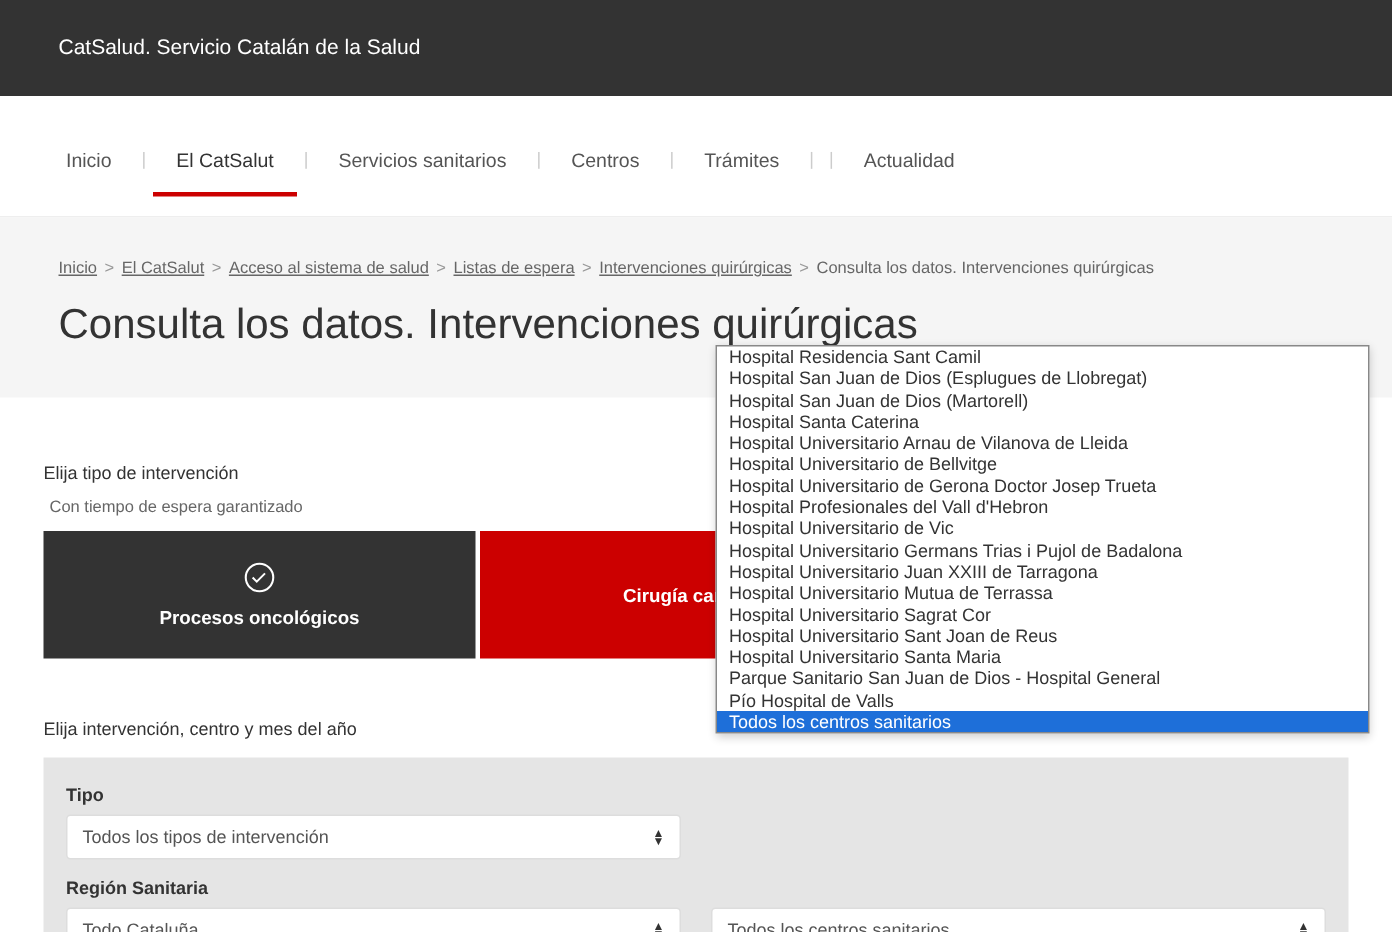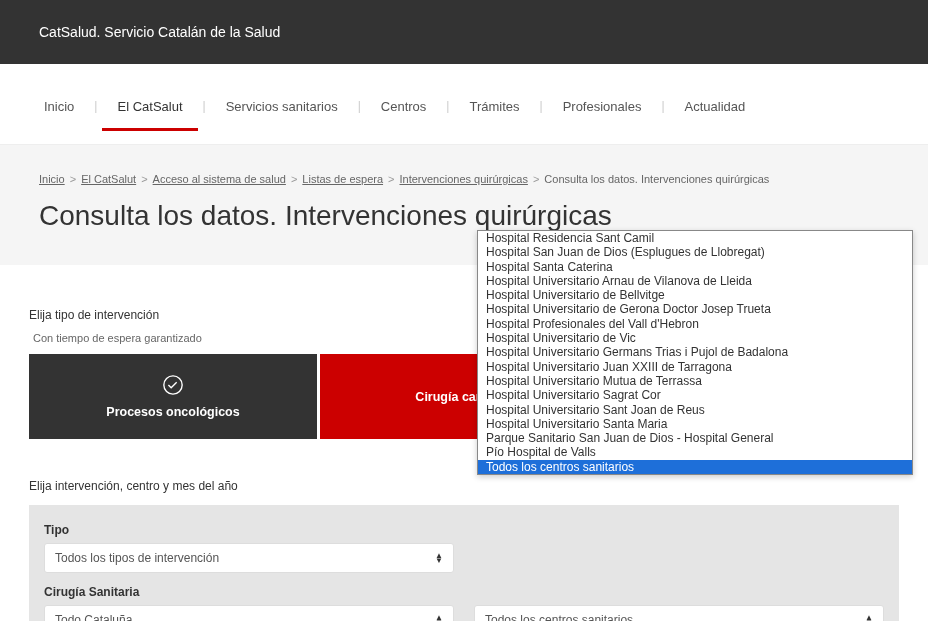--- a/index.html
+++ b/index.html
@@ -61,21 +61,20 @@
         <div class="nav-item">Inicio</div>
         <span class="nav-sep">|</span>
         <div class="nav-item active">El CatSalut</div>
         <span class="nav-sep">|</span>
         <div class="nav-item">Servicios sanitarios</div>
         <span class="nav-sep">|</span>
         <div class="nav-item">Centros</div>
         <span class="nav-sep">|</span>
         <div class="nav-item">Trámites</div>
         <span class="nav-sep">|</span>
-        <div class="nav-item">Profesionales</div>
         <span class="nav-sep">|</span>
         <div class="nav-item">Actualidad</div>
       </div>
 </div>
 
 <div class="grayband">
   <div class="container">
     <div class="breadcrumb" id="breadcrumb"><a>Inicio</a><span class="sep">&gt;</span><a>El CatSalut</a><span class="sep">&gt;</span><a>Acceso al sistema de salud</a><span class="sep">&gt;</span><a>Listas de espera</a><span class="sep">&gt;</span><a>Intervenciones quirúrgicas</a><span class="sep">&gt;</span><span>Consulta los datos. Intervenciones quirúrgicas</span></div>
     <h1 class="page-title">Consulta los datos. Intervenciones quirúrgicas</h1>
   </div>
@@ -110,21 +109,21 @@
           <span class="updown">
                 <span>▲</span>
                 <span>▼</span>
               </span>
         </div>
       </div>
       <div class="form-col"></div>
     </div>
     <div class="form-row">
       <div class="form-col">
-        <label class="form-label">Cirugía Sanitaria</label>
+        <label class="form-label">Región Sanitaria</label>
         <div class="select-box">
           <span>Todo Cataluña</span>
           <span class="updown">
                 <span>▲</span>
                 <span>▼</span>
               </span>
         </div>
       </div>
       <div class="form-col">
         <label class="form-label">&nbsp;</label>
@@ -142,20 +141,21 @@
       <button class="btn btn-red">Cerca</button>
     </div>
   </div>
 
 </div>
 
 <div class="dropdown-overlay">
   <div class="dropdown-list" id="dropdown-list">
         <div class="dropdown-item">Hospital Residencia Sant Camil</div>
         <div class="dropdown-item">Hospital San Juan de Dios (Esplugues de Llobregat)</div>
+        <div class="dropdown-item">Hospital San Juan de Dios (Martorell)</div>
         <div class="dropdown-item">Hospital Santa Caterina</div>
         <div class="dropdown-item">Hospital Universitario Arnau de Vilanova de Lleida</div>
         <div class="dropdown-item">Hospital Universitario de Bellvitge</div>
         <div class="dropdown-item">Hospital Universitario de Gerona Doctor Josep Trueta</div>
         <div class="dropdown-item">Hospital Profesionales del Vall d'Hebron</div>
         <div class="dropdown-item">Hospital Universitario de Vic</div>
         <div class="dropdown-item">Hospital Universitario Germans Trias i Pujol de Badalona</div>
         <div class="dropdown-item">Hospital Universitario Juan XXIII de Tarragona</div>
         <div class="dropdown-item">Hospital Universitario Mutua de Terrassa</div>
         <div class="dropdown-item">Hospital Universitario Sagrat Cor</div>

